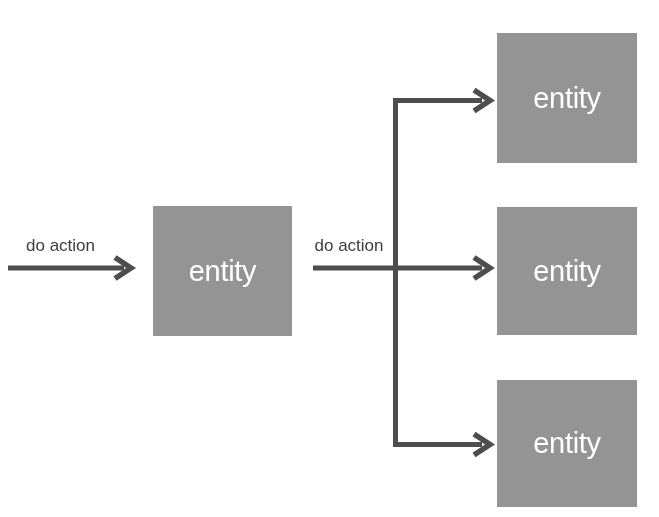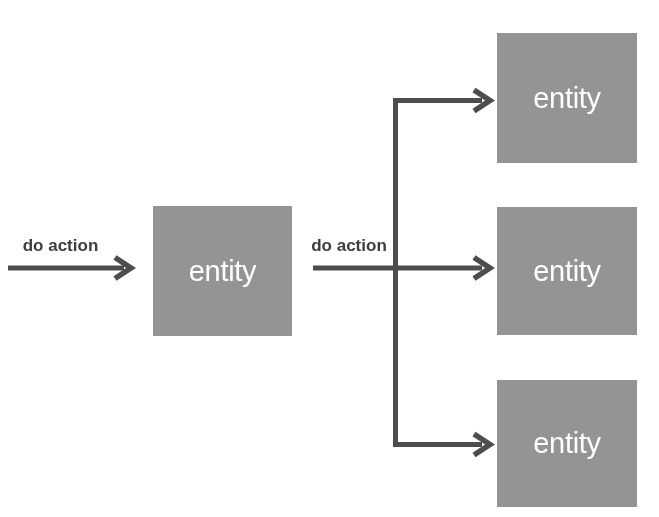--- a/index.html
+++ b/index.html
@@ -48,21 +48,21 @@
   .entity-label {
     color: var(--box-text);
     font-size: 29px;
     font-weight: 400;
     letter-spacing: -0.3px;
   }
   .edge-label {
     position: absolute;
     color: var(--label-text);
     font-size: 17px;
-    font-weight: 700;
+    font-weight: 400;
     line-height: 17px;
     text-align: center;
     white-space: nowrap;
   }
   .box-source { left: 153px; top: 206px; width: 139px; height: 130px; }
   .box-target-top { left: 497px; top: 33px; width: 140px; height: 130px; }
   .box-target-middle { left: 497px; top: 207px; width: 140px; height: 128px; }
   .box-target-bottom { left: 497px; top: 380px; width: 140px; height: 127px; }
   .label-incoming { left: 0px; top: 237px; width: 121px; }
   .label-fanout { left: 289px; top: 237px; width: 120px; }

